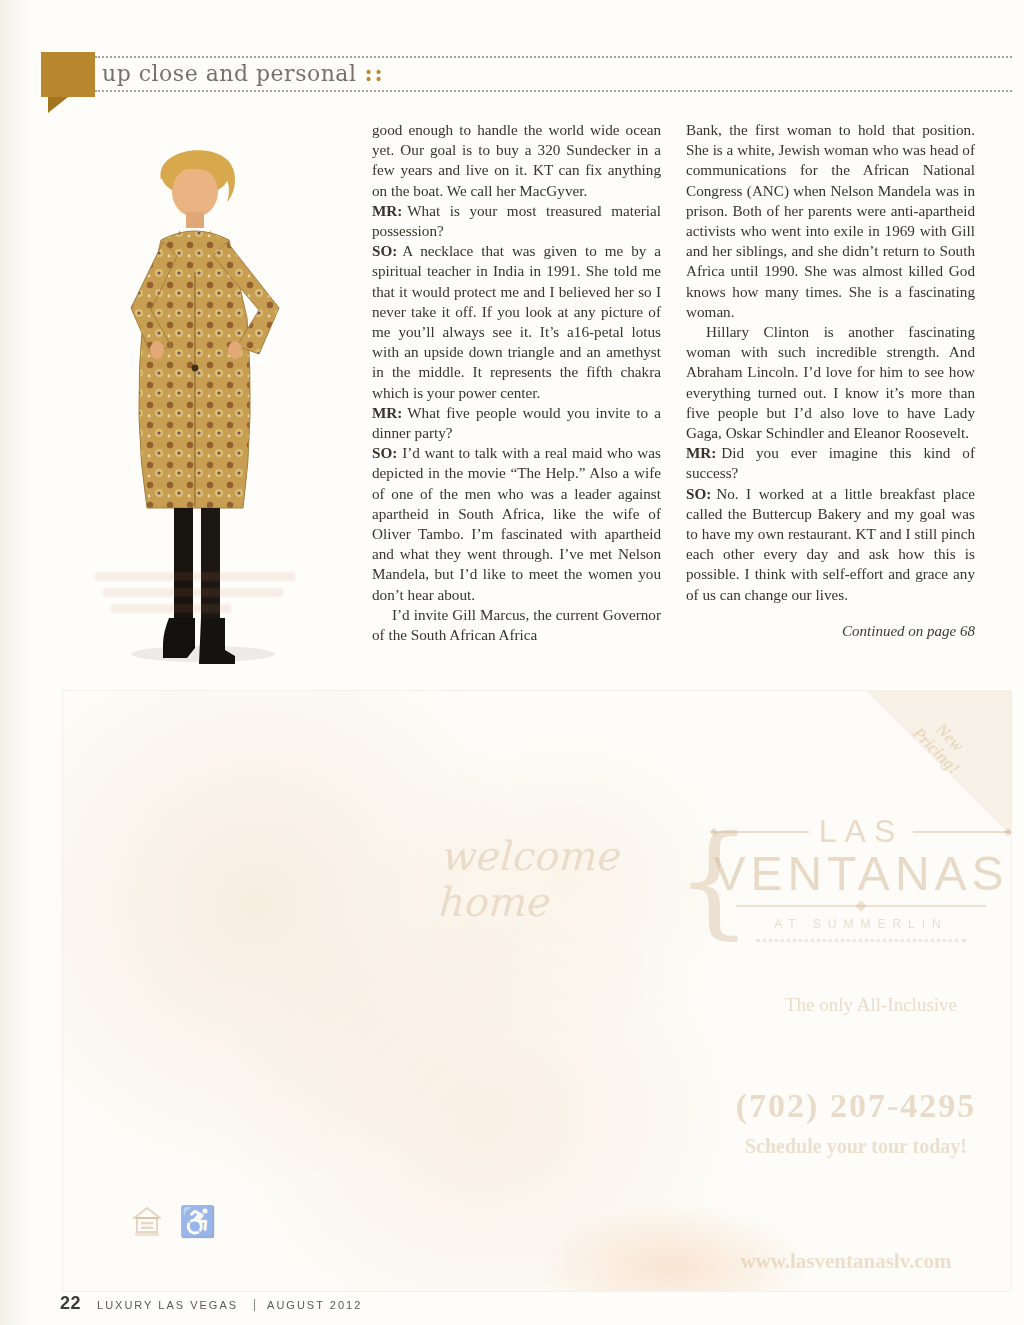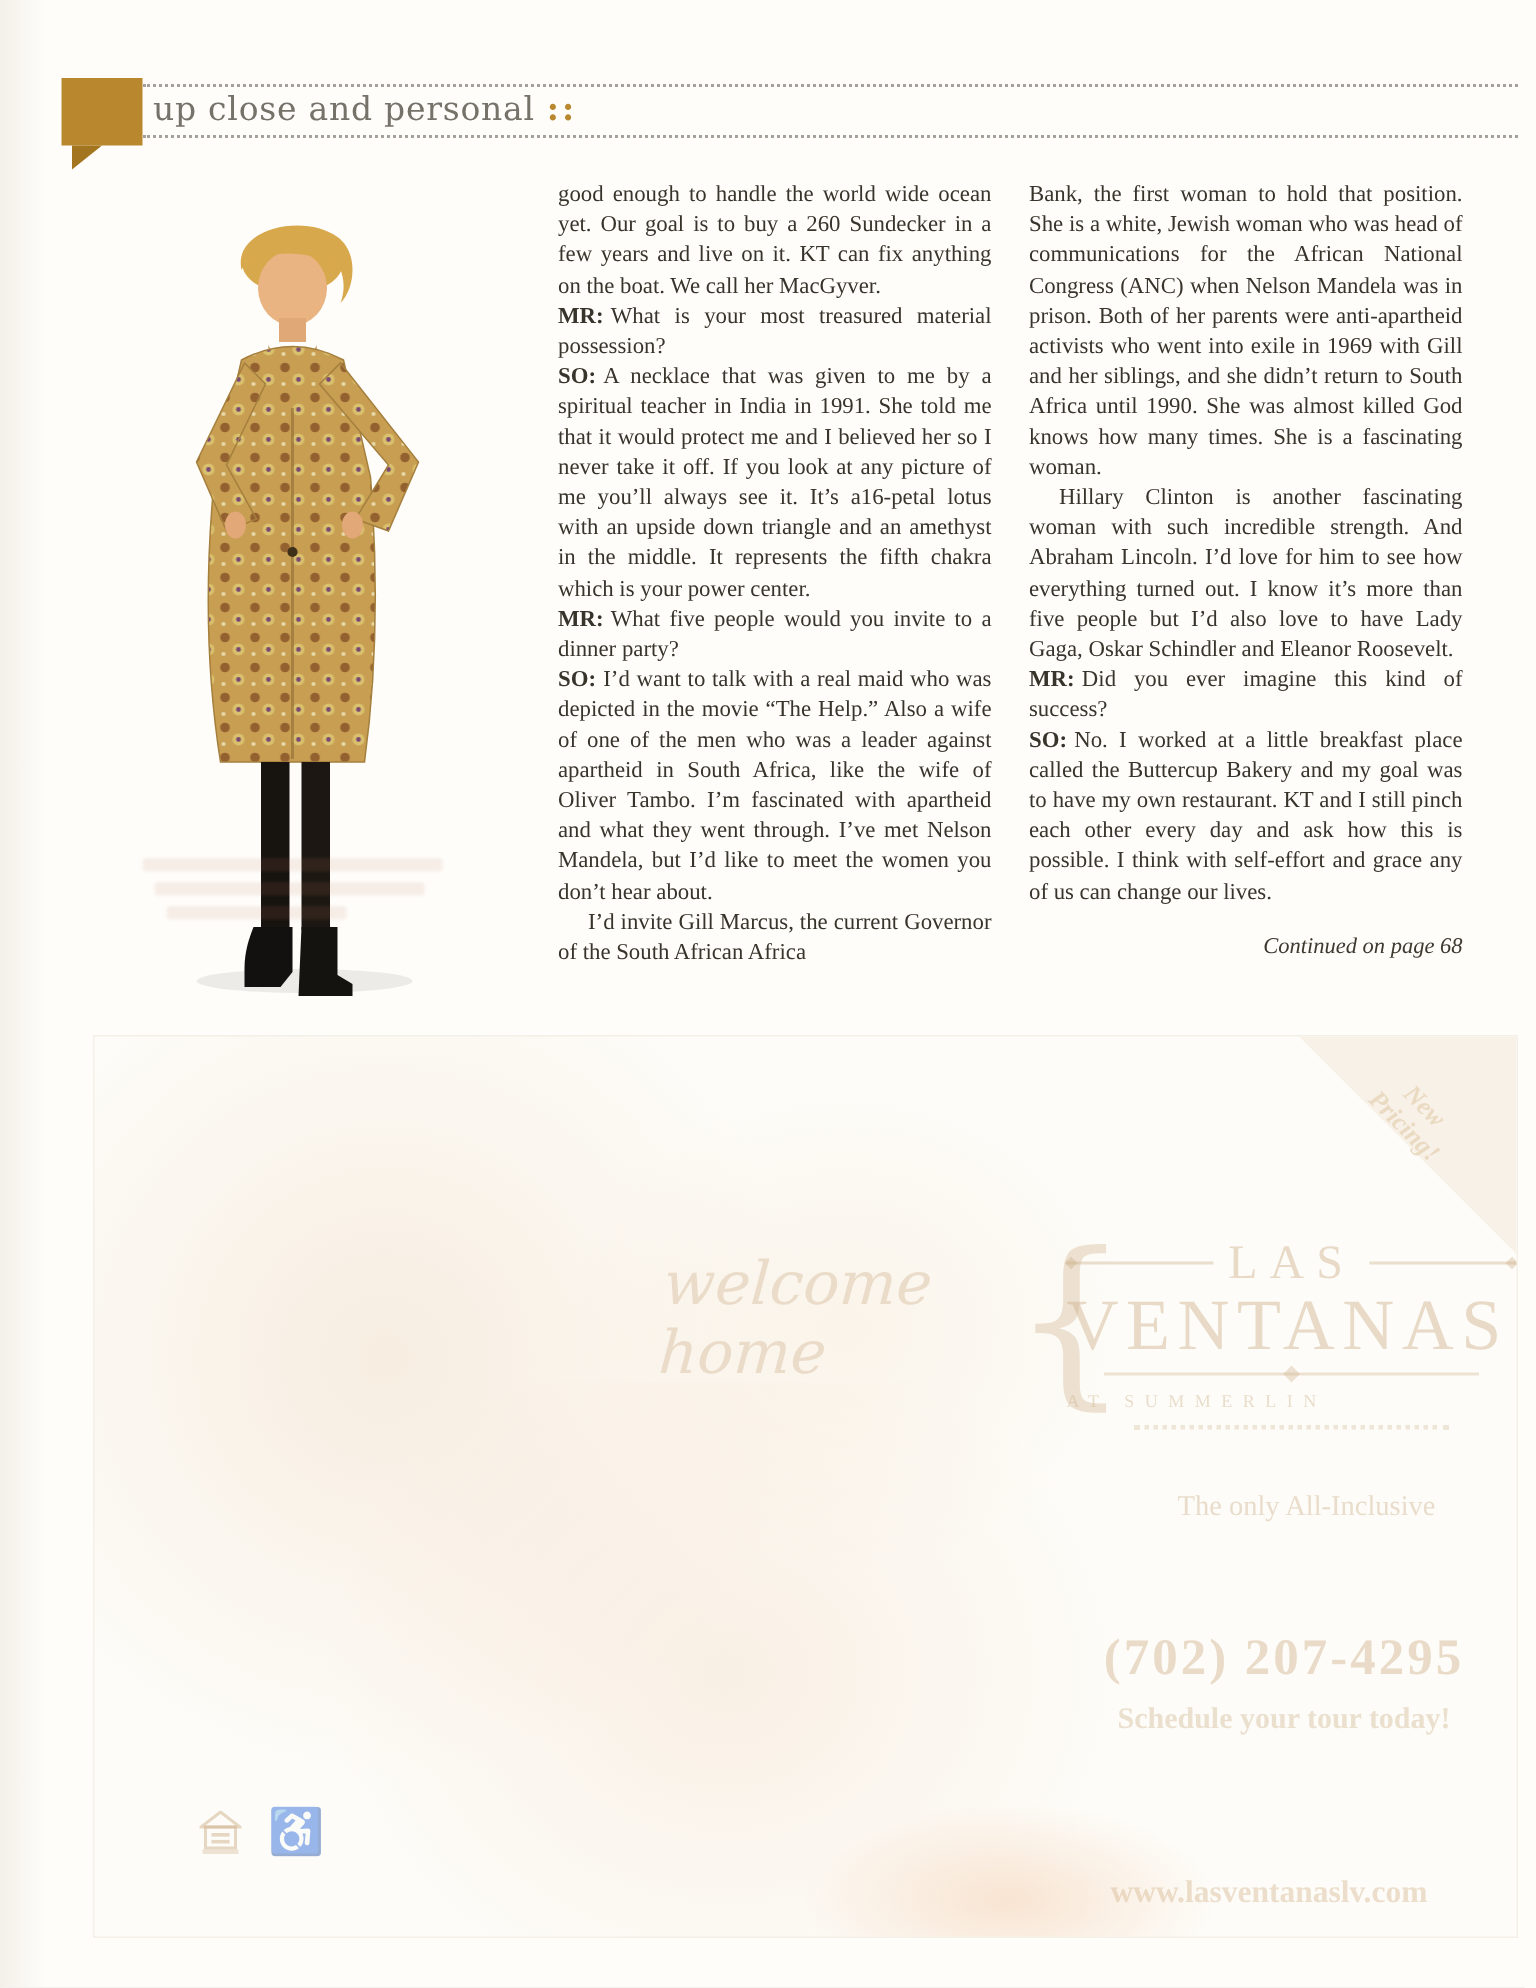--- a/index.html
+++ b/index.html
@@ -56,22 +56,22 @@
     font-style:italic;font-weight:bold;font-size:17px;line-height:19px;color:#eadac1;}
 
   .welcome{position:absolute;left:378px;top:142px;width:290px;
     font-family:"DejaVu Serif",serif;font-style:italic;font-size:40px;
     color:rgba(209,182,147,.40);transform:skewX(-4deg);}
 
   .brace{position:absolute;left:612px;top:118px;
     font-family:"DejaVu Serif",serif;font-size:122px;font-weight:200;
     color:rgba(209,182,147,.38);}
 
-  .brand{position:absolute;left:648px;top:132px;width:300px;text-align:left;
-    font-family:Liberation Serif, serif;color:rgba(206,178,140,.45);}
+  .brand{position:absolute;left:648px;top:122px;width:300px;text-align:center;
+    font-family:Liberation Sans, sans-serif;color:rgba(206,178,140,.45);}
   .brand .l1{font-size:32px;letter-spacing:8px;display:flex;align-items:center;gap:10px;justify-content:center;}
   .brand .l2{font-size:48px;letter-spacing:5px;margin-top:-4px;}
   .orn{flex:1;height:2px;background:rgba(206,178,140,.40);position:relative;}
   .orn::after{content:"";position:absolute;top:-2px;width:6px;height:6px;transform:rotate(45deg);
     background:rgba(206,178,140,.40);}
   .orn.left::after{left:0;}
   .orn.right::after{right:0;}
   .under-orn{margin:4px auto 0;width:250px;height:2px;background:rgba(206,178,140,.35);position:relative;}
   .under-orn::after{content:"";position:absolute;left:50%;top:-3px;width:8px;height:8px;
     transform:translateX(-50%) rotate(45deg);background:rgba(206,178,140,.35);}
@@ -160,21 +160,21 @@
       <path d="M84,478 h26 v30 l-8,10 h-24 v-12 c0-12 3-20 6-28 z" fill="#121110"></path>
       <path d="M116,478 h24 v32 l10,6 v8 h-36 z" fill="#15130f"></path>
     </svg>
     
     <div class="ghost-caption" style="left:10px;top:432px;width:200px;height:9px;"></div>
     <div class="ghost-caption" style="left:18px;top:448px;width:180px;height:9px;"></div>
     <div class="ghost-caption" style="left:26px;top:464px;width:120px;height:9px;"></div>
   </div>
 
   <div class="col col1">
-    <p class="para"><b class="plabel"></b><span>good enough to handle the world wide ocean yet. Our goal is to buy a 260 Sundecker in a few years and live on it. KT can fix anything on the boat. We call her MacGyver.</span></p>
+    <p class="para"><b class="plabel"></b><span>good enough to handle the world wide ocean yet. Our goal is to buy a 320 Sundecker in a few years and live on it. KT can fix anything on the boat. We call her MacGyver.</span></p>
     <p class="para"><b class="plabel">MR:</b><span>What is your most treasured material possession?</span></p>
     <p class="para"><b class="plabel">SO:</b><span>A necklace that was given to me by a spiritual teacher in India in 1991. She told me that it would protect me and I believed her so I never take it off. If you look at any picture of me you’ll always see it. It’s a16-petal lotus with an upside down triangle and an amethyst in the middle. It represents the fifth chakra which is your power center.</span></p>
     <p class="para"><b class="plabel">MR:</b><span>What five people would you invite to a dinner party?</span></p>
     <p class="para"><b class="plabel">SO:</b><span>I’d want to talk with a real maid who was depicted in the movie “The Help.” Also a wife of one of the men who was a leader against apartheid in South Africa, like the wife of Oliver Tambo. I’m fascinated with apartheid and what they went through. I’ve met Nelson Mandela, but I’d like to meet the women you don’t hear about.</span></p>
     <p class="para indent"><b class="plabel"></b><span>I’d invite Gill Marcus, the current Governor of the South African Africa</span></p>
   </div>
 
   <div class="col col2">
     <p class="para"><b class="plabel"></b><span>Bank, the first woman to hold that position. She is a white, Jewish woman who was head of communications for the African National Congress (ANC) when Nelson Mandela was in prison. Both of her parents were anti-apartheid activists who went into exile in 1969 with Gill and her siblings, and she didn’t return to South Africa until 1990. She was almost killed God knows how many times. She is a fascinating woman.</span></p>
     <p class="para indent"><b class="plabel"></b><span>Hillary Clinton is another fascinating woman with such incredible strength. And Abraham Lincoln. I’d love for him to see how everything turned out. I know it’s more than five people but I’d also love to have Lady Gaga, Oskar Schindler and Eleanor Roosevelt.</span></p>
@@ -224,13 +224,18 @@
         <rect x="8" y="15" width="12" height="2.4" fill="rgba(208,178,140,.5)"></rect>
         <rect x="8" y="19.6" width="12" height="2.4" fill="rgba(208,178,140,.5)"></rect>
         <rect x="2" y="26" width="24" height="3" fill="rgba(208,178,140,.35)"></rect>
       </svg>
       <span class="wheel">♿</span>
     </div>
 
     <div class="website">www.lasventanaslv.com</div>
   </div>
 
+  <div class="footer">
+    <span class="pgnum">22</span>
+    <span class="mag">LUXURY LAS VEGAS</span>
+    <span class="issue">AUGUST 2012</span>
+  </div>
 </div>
 
 </body></html>

